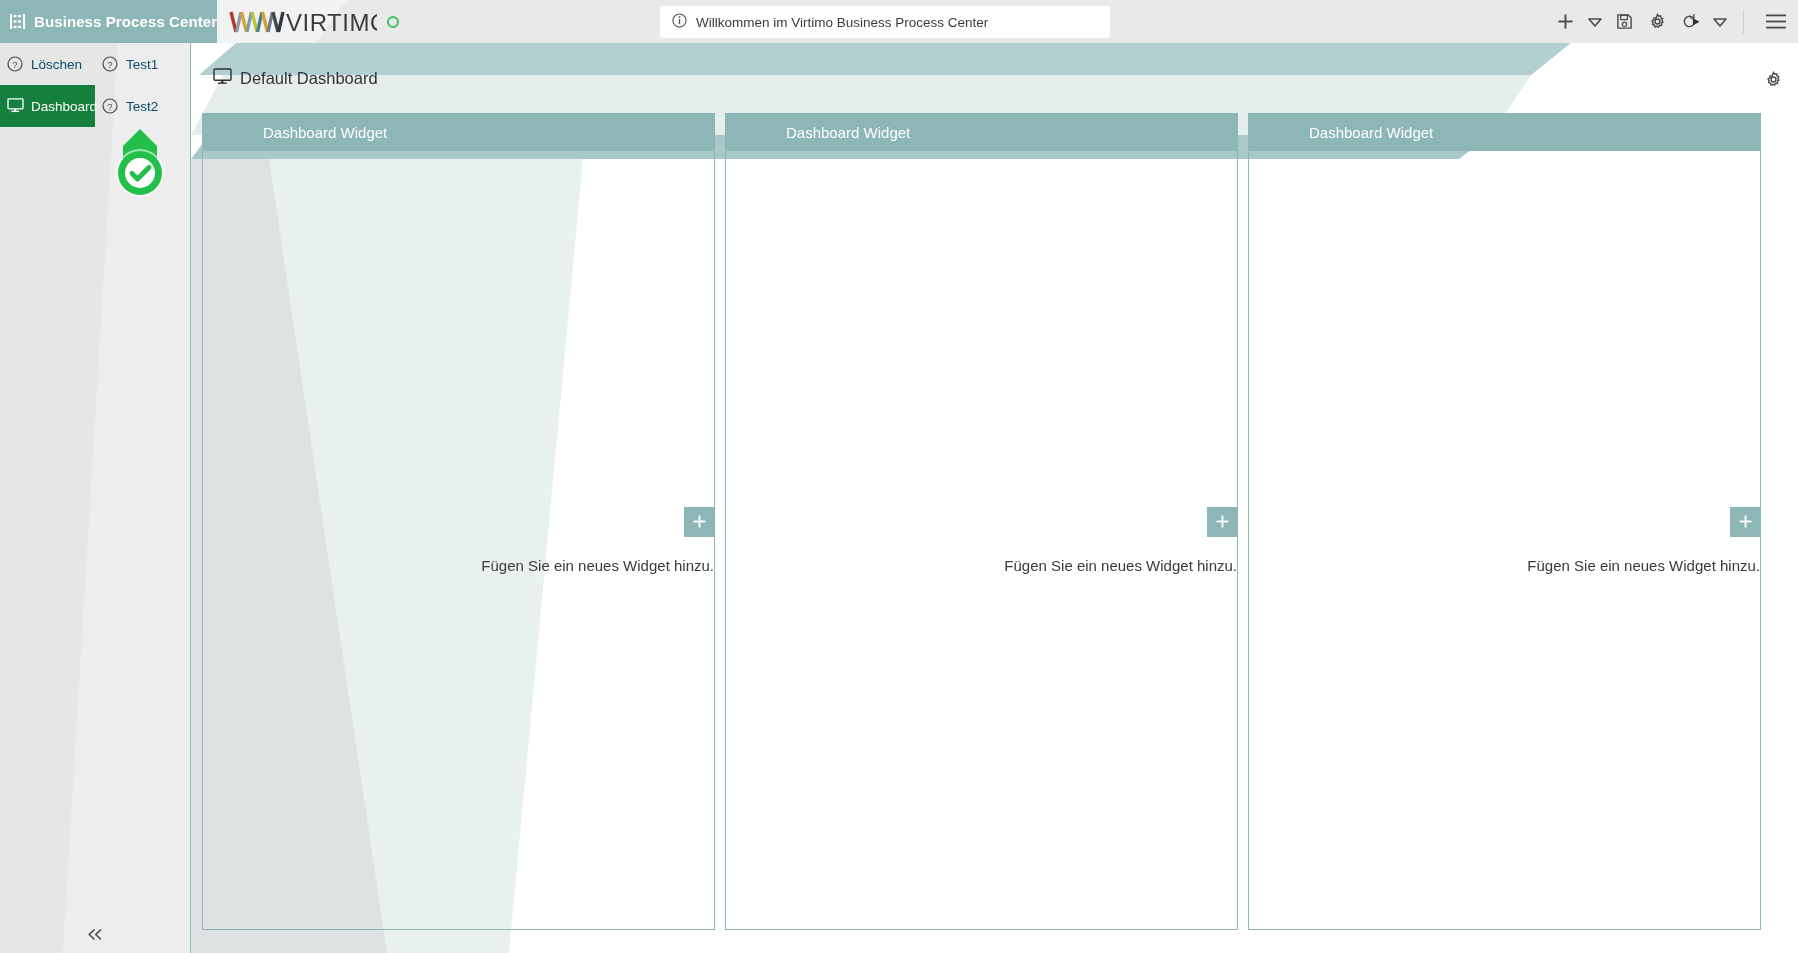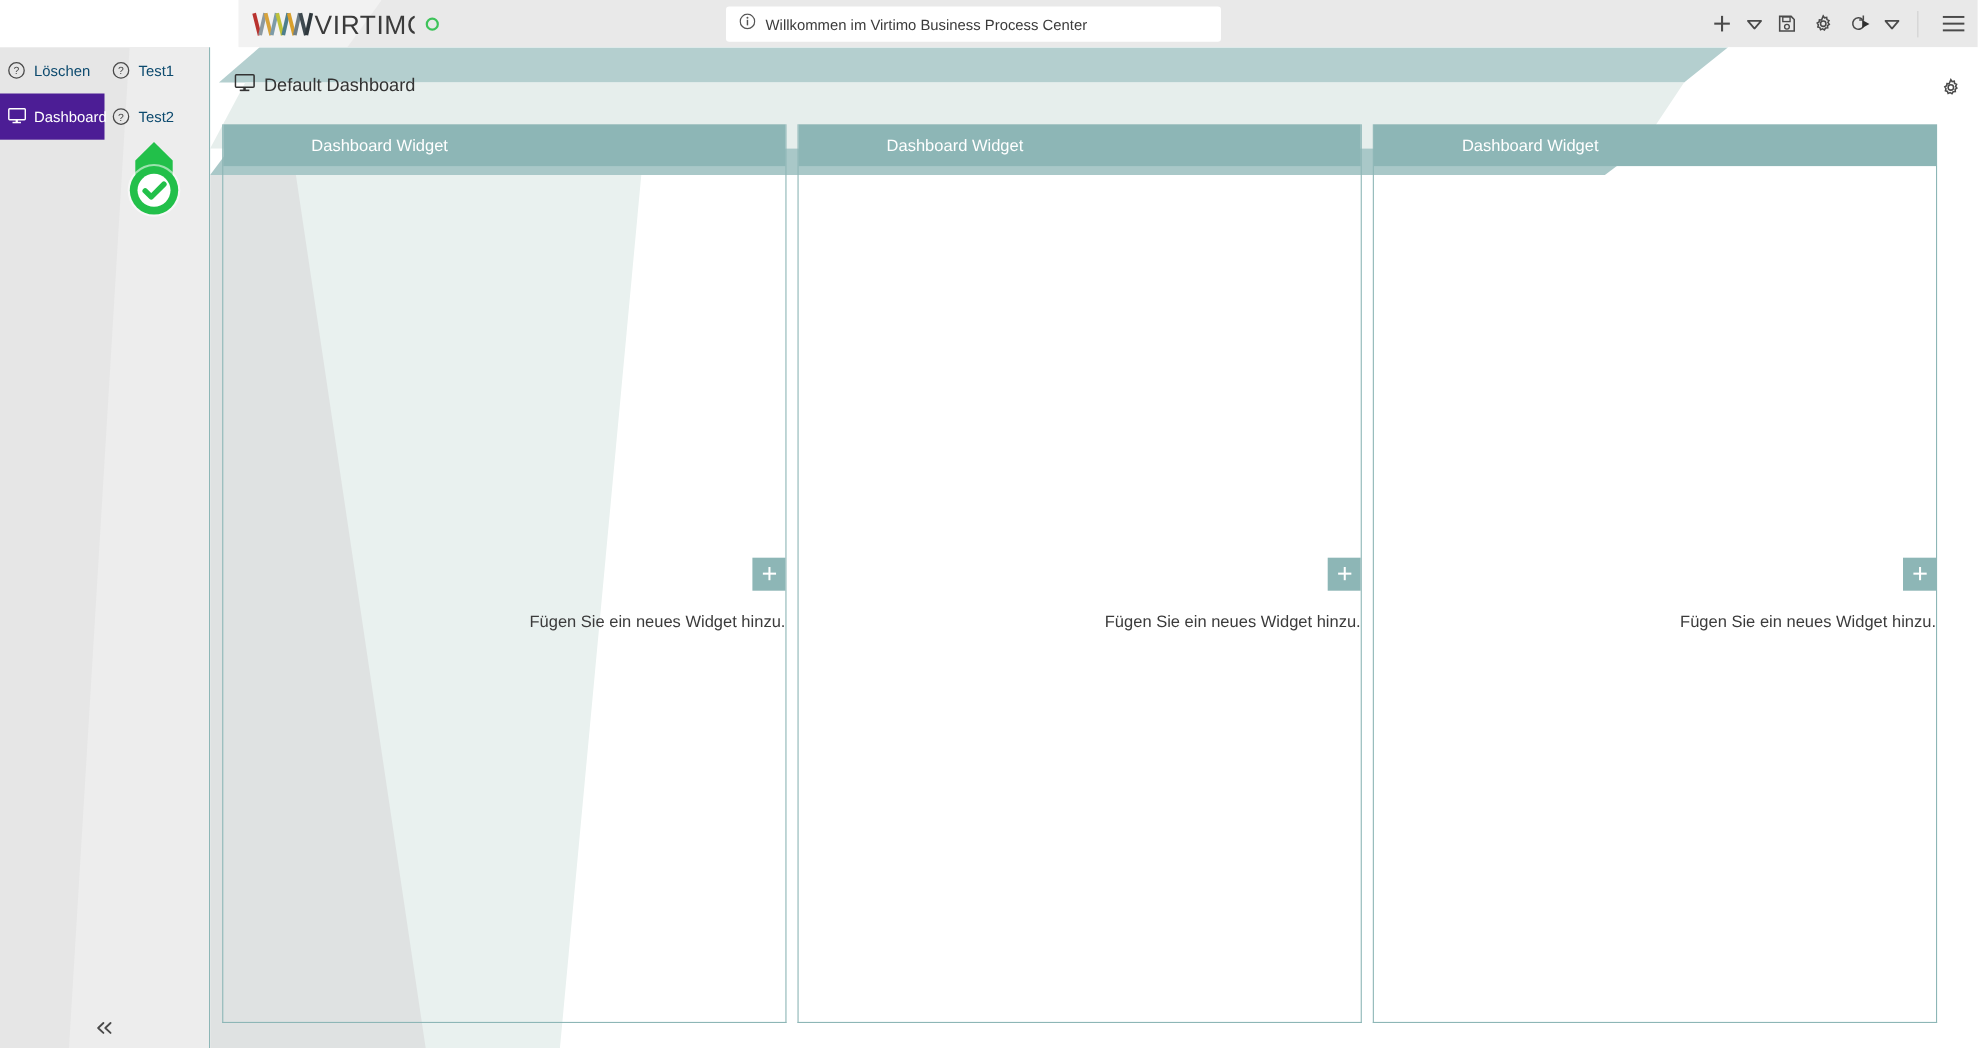--- a/index.html
+++ b/index.html
@@ -65,21 +65,21 @@
     position: absolute; left: 0; top: 0; width: 190px; height: 910px;
     background: #ededed;
     clip-path: polygon(62% 0, 100% 0, 100% 100%, 33% 100%);
   }
   .nav-grid { position: absolute; left: 0; top: 0; width: 190px; }
   .nav-row { display: flex; width: 190px; height: 42px; }
   .nav-item {
     width: 95px; height: 42px; display: flex; align-items: center;
     gap: 8px; padding-left: 7px; cursor: pointer; position: relative;
   }
-  .nav-item.active { background: #4c1d95; }
+  .nav-item.active { background: #15803d; }
   .nav-label { font-size: 13.5px; color: #0c4a6e; white-space: nowrap; }
   .nav-item.active .nav-label { color: #ffffff; }
   .nav-ico { width: 16px; height: 16px; flex: 0 0 auto; }
 
   
   .badge-check { position: absolute; left: 112px; top: 84px; width: 56px; height: 72px; }
 
   .collapse-btn {
     position: absolute; left: 0; bottom: 0; width: 190px; height: 38px;
     display: flex; align-items: center; justify-content: center; cursor: pointer;
@@ -108,41 +108,58 @@
     position: absolute; left: 11px; top: 70px; width: 1588px; height: 840px;
     display: flex; gap: 10px;
   }
   .widget {
     width: 513px; height: 817px;
     border: 1px solid #8db6b6; border-top: none;
     display: flex; flex-direction: column; position: relative;
   }
   .widget-head {
     height: 38px; background: #8db6b6; display: flex; align-items: center;
-    padding-left: 80px; flex: 0 0 auto;
+    padding-left: 60px; flex: 0 0 auto;
   }
   .widget-head-text { color: #ffffff; font-size: 15px; white-space: nowrap; }
   .widget-body {
     flex: 1 1 auto; display: flex; flex-direction: column;
     align-items: flex-end; justify-content: center; gap: 20px; position: relative;
   }
   .add-btn {
     width: 30px; height: 30px; background: #8db6b6;
     display: flex; align-items: center; justify-content: center;
     cursor: pointer; flex: 0 0 auto;
   }
   .add-hint { font-size: 15px; color: #3b3b3b; white-space: nowrap; }
 </style>
 </head>
 <body>
 
 <div id="app">
 
   <div class="topbar">
 
+    <div class="brand-block">
+      <span class="grid-icon">
+        <svg width="15" height="15" viewBox="0 0 15 15">
+          <g fill="#ffffff">
+            <rect x="0" y="0" width="2" height="15"></rect>
+            <rect x="13" y="0" width="2" height="15"></rect>
+            <rect x="3.5" y="1" width="3" height="2.2"></rect>
+            <rect x="8" y="1" width="3" height="2.2"></rect>
+            <rect x="3.5" y="6.4" width="3" height="2.2"></rect>
+            <rect x="8" y="6.4" width="3" height="2.2"></rect>
+            <rect x="3.5" y="11.8" width="3" height="2.2"></rect>
+            <rect x="8" y="11.8" width="3" height="2.2"></rect>
+          </g>
+        </svg>
+      </span>
+      <span class="brand-label">Business Process Center</span>
+    </div>
 
     <div class="topbar-rest">
       <div class="topbar-white-wedge"></div>
 
       <div class="logo-wrap">
         <svg class="logo-svg" width="148" height="26" viewBox="0 0 148 26">
           <g stroke-width="3.4" fill="none" stroke-linecap="butt">
             <path d="M2 3 L7 23" stroke="#b9332f"></path>
             <path d="M12 3 L7.5 23" stroke="#8d9aa0"></path>
             <path d="M12.5 3 L17.5 23" stroke="#d8a33a"></path>

